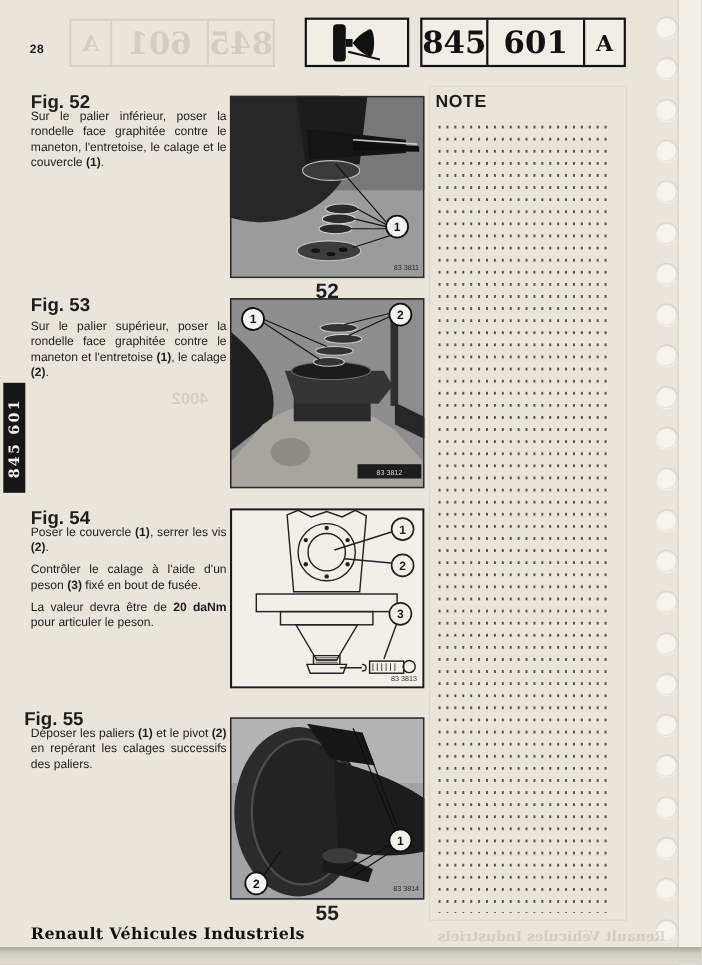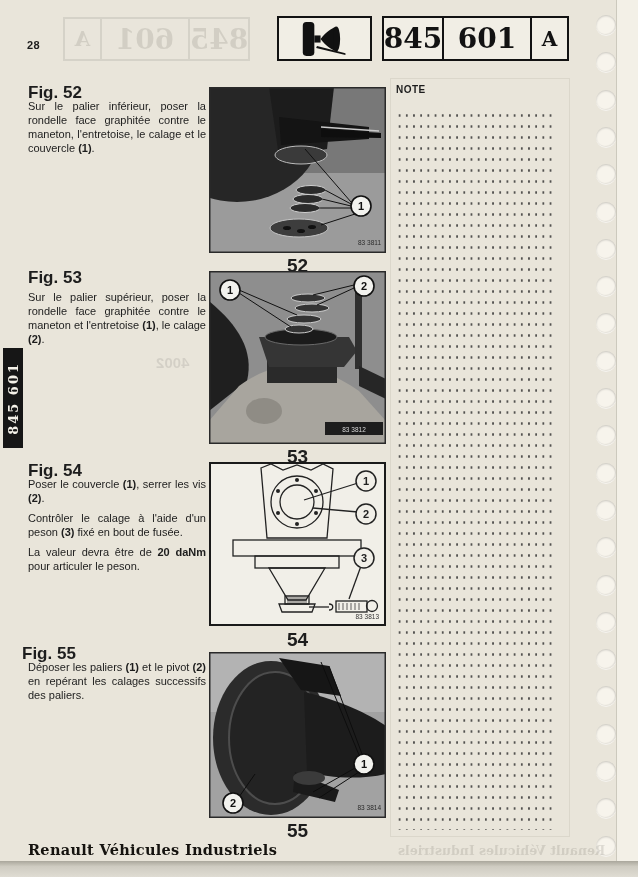--- a/index.html
+++ b/index.html
@@ -24,21 +24,21 @@
   
   .fig-head{font-size:17px;font-weight:bold;}
   .fig-body{width:178px;font-size:11px;line-height:1.28;text-align:justify;}
   .fig-body p{margin:0 0 6px 0;}
   .photo{left:209px;width:177px;}
   .photo svg{display:block;width:100%;height:100%;}
   .caption{left:209px;width:177px;text-align:center;font-weight:bold;font-size:19px;}
   svg text{font-family:"Liberation Sans",sans-serif;}
   
   .note-panel{border:1px solid rgba(60,55,40,.08);}
-  .note-title{font-size:10px;font-weight:bold;letter-spacing:.5px;}
+  .note-title{font-size:16px;font-weight:bold;letter-spacing:.5px;}
   .dots{background-image:radial-gradient(circle,rgba(45,45,45,.8) 1px,transparent 1.35px);
         background-size:7.2px 11px;}
   
   .backing{right:0;top:0;width:21px;height:100%;background:#f3f0e7;border-left:1px solid #ccc9bd;}
   .hole{position:absolute;left:596px;width:20px;height:20px;border-radius:50%;background:#f7f4ec;
         box-shadow:inset 0 1px 2px rgba(0,0,0,.18),inset -1px -1px 1px rgba(0,0,0,.06),0 1px 0 rgba(255,255,255,.55);}
   .bottom-edge{left:0;right:0;bottom:0;height:16px;
         background:linear-gradient(#aaa79c,#cfccc2 35%,#dfdcd3);}
   .footer-brand{font-family:"DejaVu Serif",serif;font-weight:bold;font-size:14.5px;color:#15130f;letter-spacing:.3px;}
 </style>
@@ -173,21 +173,20 @@
       </g>
       <circle cx="21" cy="19" r="10" fill="#f2f2ee" stroke="#111" stroke-width="1.6"></circle>
       <text x="21" y="23" text-anchor="middle" font-size="11" font-weight="bold" fill="#111">1</text>
       <circle cx="155" cy="15" r="10" fill="#f2f2ee" stroke="#111" stroke-width="1.6"></circle>
       <text x="155" y="19" text-anchor="middle" font-size="11" font-weight="bold" fill="#111">2</text>
       <rect x="116" y="151" width="58" height="13" fill="#1d1d1d"></rect>
       <text x="145" y="160.5" text-anchor="middle" font-size="6.5" fill="#d8d8d8">83 3812</text>
       <rect x="0.75" y="0.75" width="175.5" height="171.5" fill="none" stroke="#2a2a2a" stroke-width="1.5"></rect>
     </svg>
   </div>
-  <div class="abs caption" style="top:446px;">53</div>
 
   <div class="abs fig-head" style="left:28px;top:461px;">Fig. 54</div>
   <div class="abs fig-body" style="left:28px;top:477px;">
       <p><span>Poser le couvercle </span><span style="font-weight: 700;">(1)</span><span>, serrer les vis </span><span style="font-weight: 700;">(2)</span><span>.</span></p>
       <p><span>Contrôler le calage à l'aide d'un peson </span><span style="font-weight: 700;">(3)</span><span> fixé en bout de fusée.</span></p>
       <p><span>La valeur devra être de </span><span style="font-weight: 700;">20 daNm</span><span> pour articuler le peson.</span></p>
     </div>
   <div class="abs photo" style="top:462px;height:164px;">
     <svg viewBox="0 0 177 164">
       <rect x="0" y="0" width="177" height="164" fill="#f1efe8"></rect>
@@ -221,21 +220,20 @@
       <circle cx="157" cy="19" r="10" fill="#f1efe8" stroke="#222" stroke-width="1.5"></circle>
       <text x="157" y="23" text-anchor="middle" font-size="11" font-weight="bold" fill="#222">1</text>
       <circle cx="157" cy="52" r="10" fill="#f1efe8" stroke="#222" stroke-width="1.5"></circle>
       <text x="157" y="56" text-anchor="middle" font-size="11" font-weight="bold" fill="#222">2</text>
       <circle cx="155" cy="96" r="10" fill="#f1efe8" stroke="#222" stroke-width="1.5"></circle>
       <text x="155" y="100" text-anchor="middle" font-size="11" font-weight="bold" fill="#222">3</text>
       <text x="170" y="157" text-anchor="end" font-size="6.5" fill="#333">83 3813</text>
       <rect x="1" y="1" width="175" height="162" fill="none" stroke="#1a1a1a" stroke-width="2"></rect>
     </svg>
   </div>
-  <div class="abs caption" style="top:629px;">54</div>
 
   <div class="abs fig-head" style="left:22px;top:644px;">Fig. 55</div>
   <div class="abs fig-body" style="left:28px;top:660px;">
       <p><span>Déposer les paliers </span><span style="font-weight: 700;">(1)</span><span> et le pivot </span><span style="font-weight: 700;">(2)</span><span> en repérant les calages successifs des paliers.</span></p>
     </div>
   <div class="abs photo" style="top:652px;height:166px;">
     <svg viewBox="0 0 177 166">
       <rect x="0" y="0" width="177" height="166" fill="#a2a2a2"></rect>
       <rect x="0" y="0" width="177" height="60" fill="#b3b3b3"></rect>
       <ellipse cx="62" cy="86" rx="58" ry="77" fill="#2b2b2b"></ellipse>

